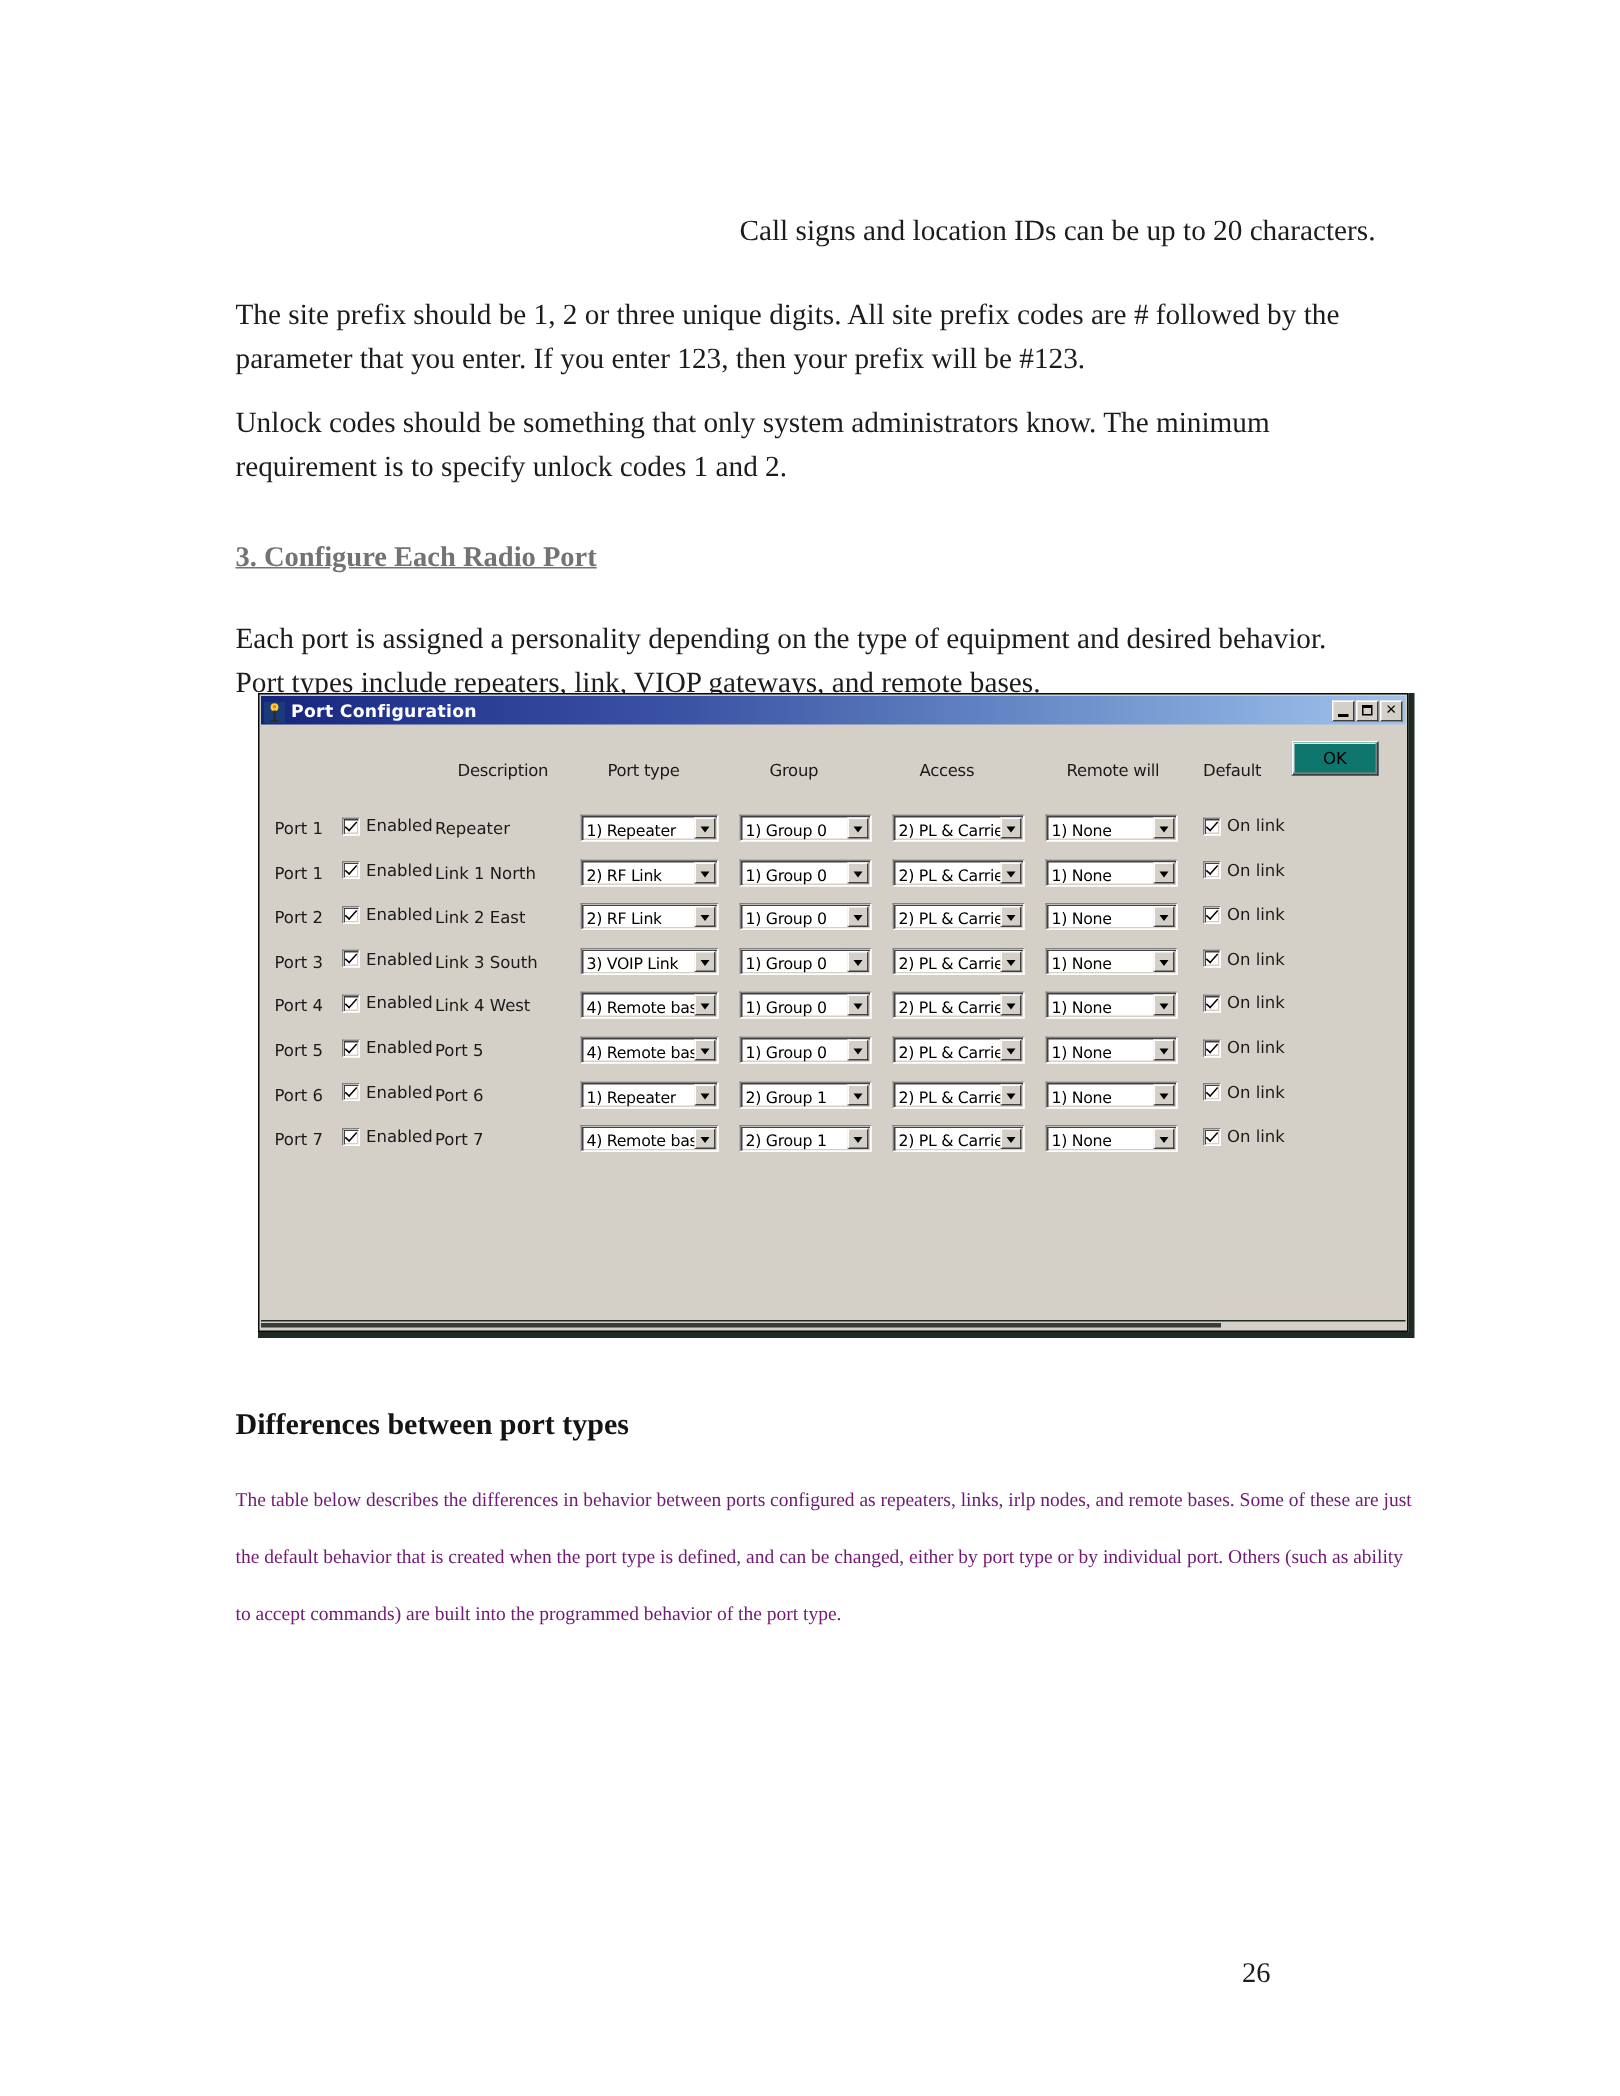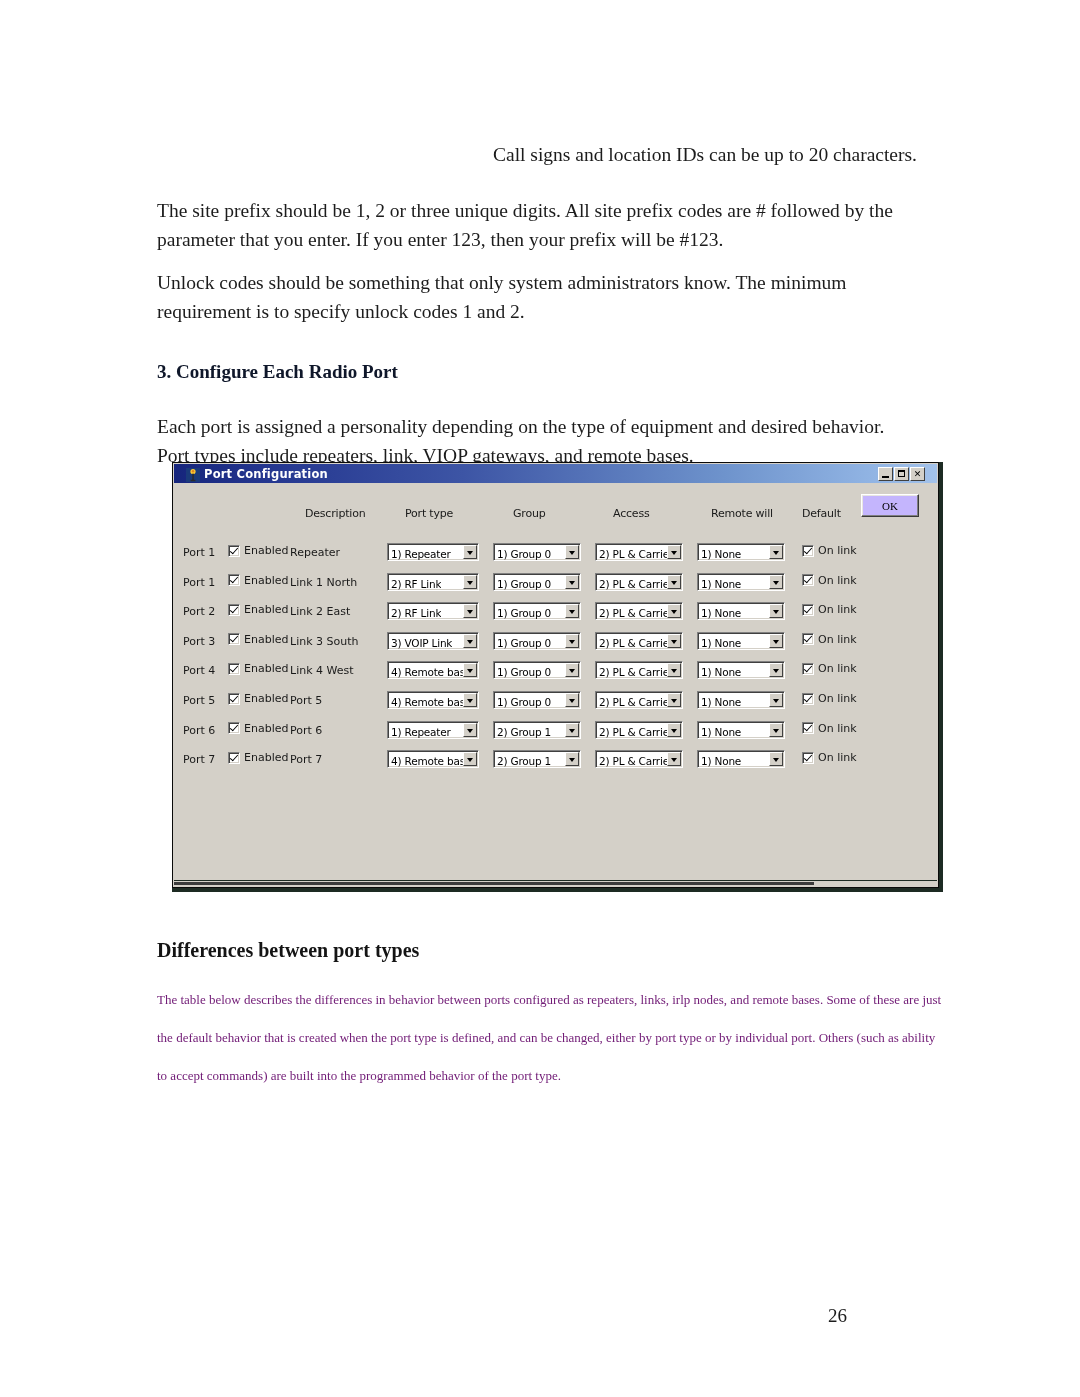--- a/index.html
+++ b/index.html
@@ -35,21 +35,22 @@
   .para-1 { top: 120px; text-align: right; }
   .para-2 { top: 176px; }
   .para-3 { top: 248px; }
 
   .sec-head {
     position: absolute;
     left: 157px;
     width: 760px;
     font-size: 19px;
     font-weight: bold;
-    color: #0f172a;
+    color: #737373;
+    text-decoration: underline;
   }
   .head-1 { top: 345px; }
 
   .para-4 { top: 392px; }
 
   .head-2 {
     position: absolute;
     left: 157px;
     top: 922px;
     width: 760px;
@@ -100,21 +101,21 @@
   }
 
   .titlebar {
     position: absolute;
     left: 1px; top: 1px;
     width: 763px;
     height: 19px;
     background: linear-gradient(to right, #16257c 0%, #24368f 12%, #3d55a5 38%, #6e93cc 72%, #92b5e4 92%, #a3c2ea 100%);
     display: flex;
     align-items: center;
-    padding: 0 10px;
+    padding: 0 0;
     box-sizing: border-box;
   }
   .title-icon {
     width: 14px; height: 14px;
     margin-left: 2px;
     margin-right: 4px;
     position: relative;
     flex: 0 0 auto;
   }
   .title-text {
@@ -171,31 +172,30 @@
     white-space: nowrap;
     letter-spacing: -0.2px;
   }
 
   .ok-button {
     position: absolute;
     left: 688px;
     top: 31px;
     width: 58px;
     height: 23px;
-    background: #c4b5fd;
+    background: #0f766e;
     border: 1px solid;
     border-color: #ffffff #3a3a3a #3a3a3a #ffffff;
     box-shadow: inset -1px -1px 0 #808080, inset 1px 1px 0 #e8e6e2;
     font-size: 11px;
     color: #000;
     display: flex;
     align-items: center;
     justify-content: center;
     box-sizing: border-box;
-    font-family: Liberation Serif, serif;
   }
 
   
   .rows { position: absolute; left: 0; top: 0; width: 100%; }
   .row {
     position: absolute;
     left: 0;
     width: 100%;
     height: 22px;
     font-size: 11px;

